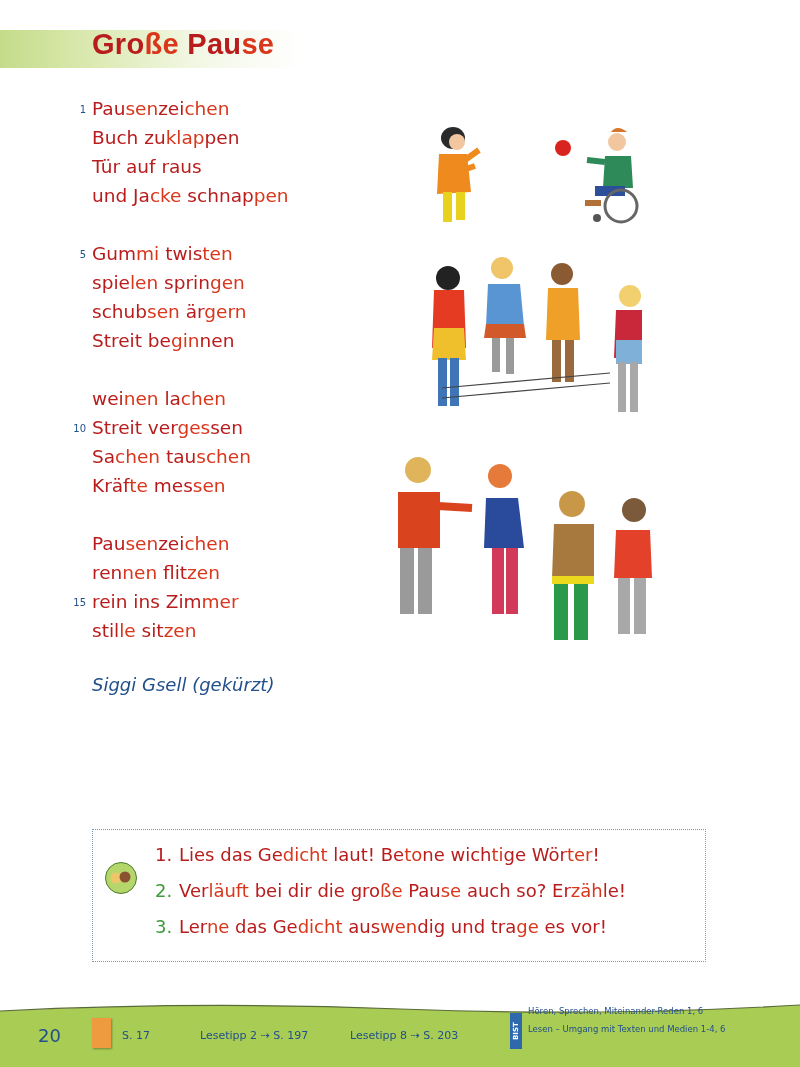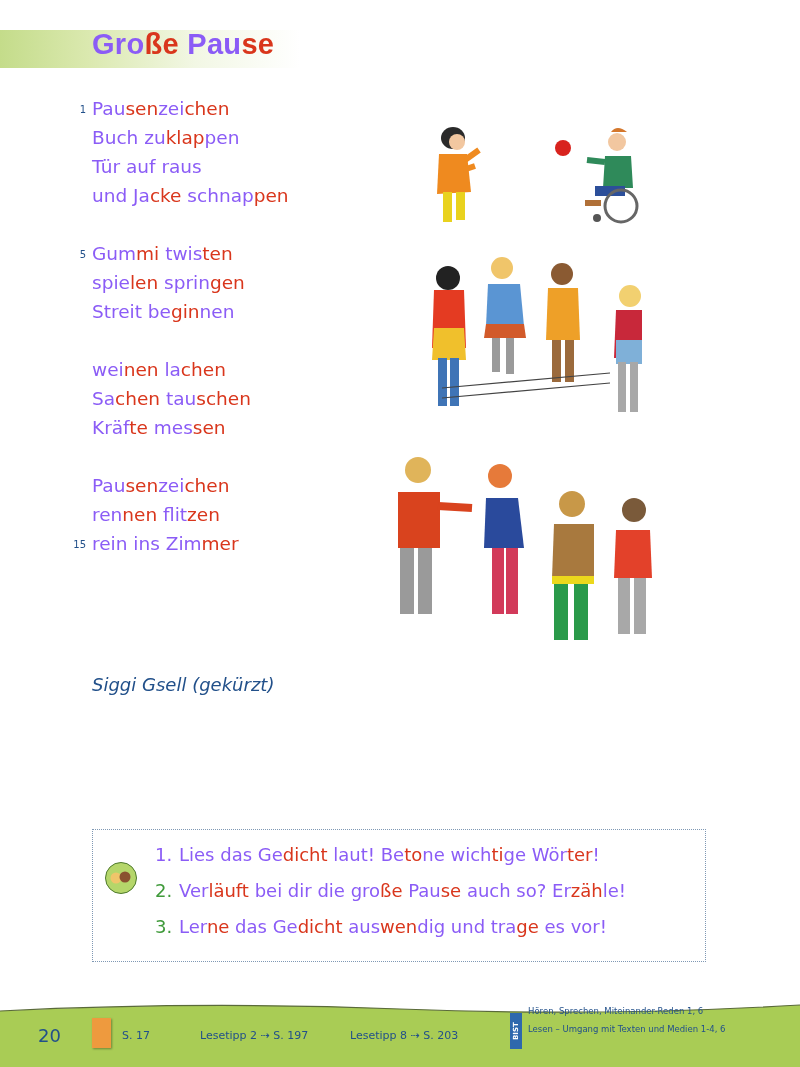--- a/index.html
+++ b/index.html
@@ -1,18 +1,18 @@
 <!DOCTYPE html>
 <html><head>
 <meta charset="utf-8">
 <style>
   html, body { margin:0; padding:0; }
   body { width:800px; height:1067px; position:relative; background:#ffffff; overflow:hidden;
          font-family:"DejaVu Sans", sans-serif; }
-  .b { color:#8b5cf6; }
+  .b { color:#b91c1c; }
   .r { color:#d9361c; }
   .g { color:#3f9a3a; }
 
   .title-band { position:absolute; left:0; top:30px; width:300px; height:38px;
     background:linear-gradient(90deg, #c4dc8a 0%, #dbe9b0 30%, #f2f7e4 65%, rgba(255,255,255,0) 100%); }
   .title { position:absolute; left:92px; top:28px; font-family:"Liberation Sans", sans-serif;
     font-weight:bold; font-size:29px; letter-spacing:0.3px; margin:0; }
 
   .poem { position:absolute; left:0; top:94px; width:360px; }
   .stanza { margin-bottom:29px; }
@@ -48,31 +48,34 @@
 <div class="poem" id="poem">
     <div class="stanza">
       <div class="line"><span class="lnum">1</span><span class="b">Pau</span><span class="r">sen</span><span class="b">zei</span><span class="r">chen</span></div>
       <div class="line"><span class="b">Buch zu</span><span class="r">klap</span><span class="b">pen</span></div>
       <div class="line"><span class="b">Tür auf raus</span></div>
       <div class="line"><span class="b">und Ja</span><span class="r">cke</span><span class="b"> schnap</span><span class="r">pen</span></div>
     </div>
     <div class="stanza">
       <div class="line"><span class="lnum">5</span><span class="b">Gum</span><span class="r">mi</span><span class="b"> twis</span><span class="r">ten</span></div>
       <div class="line"><span class="b">spie</span><span class="r">len</span><span class="b"> sprin</span><span class="r">gen</span></div>
+      <div class="line"><span class="b">schub</span><span class="r">sen</span><span class="b"> är</span><span class="r">gern</span></div>
       <div class="line"><span class="b">Streit be</span><span class="r">gin</span><span class="b">nen</span></div>
     </div>
     <div class="stanza">
       <div class="line"><span class="b">wei</span><span class="r">nen</span><span class="b"> la</span><span class="r">chen</span></div>
+      <div class="line"><span class="lnum">10</span><span class="b">Streit ver</span><span class="r">ges</span><span class="b">sen</span></div>
       <div class="line"><span class="b">Sa</span><span class="r">chen</span><span class="b"> tau</span><span class="r">schen</span></div>
       <div class="line"><span class="b">Kräf</span><span class="r">te</span><span class="b"> mes</span><span class="r">sen</span></div>
     </div>
     <div class="stanza">
       <div class="line"><span class="b">Pau</span><span class="r">sen</span><span class="b">zei</span><span class="r">chen</span></div>
       <div class="line"><span class="b">ren</span><span class="r">nen</span><span class="b"> flit</span><span class="r">zen</span></div>
       <div class="line"><span class="lnum">15</span><span class="b">rein ins Zim</span><span class="r">mer</span></div>
+      <div class="line"><span class="b">stil</span><span class="r">le</span><span class="b"> sit</span><span class="r">zen</span></div>
     </div>
   </div>
 <div class="author">Siggi Gsell (gekürzt)</div>
 
 <svg class="illus" style="left:395px;top:112px" width="300" height="115" viewBox="0 0 300 115">
   <ellipse cx="58" cy="26" rx="12" ry="11" fill="#2a2a2a"></ellipse>
   <circle cx="62" cy="30" r="8" fill="#f2c7a0"></circle>
   <path d="M44 42 L72 42 L76 80 L42 82 Z" fill="#ef8a1f"></path>
   <rect x="48" y="80" width="9" height="30" fill="#e9d21e"></rect>
   <rect x="61" y="80" width="9" height="28" fill="#e9d21e"></rect>

